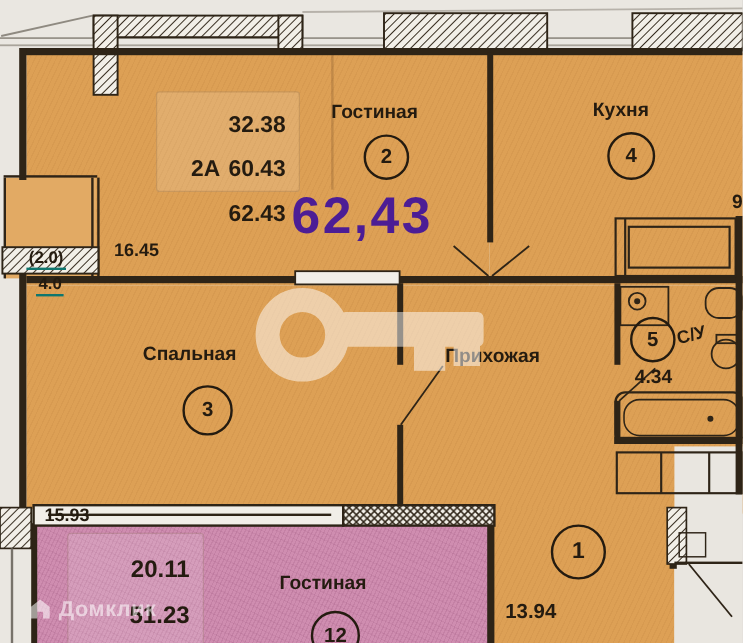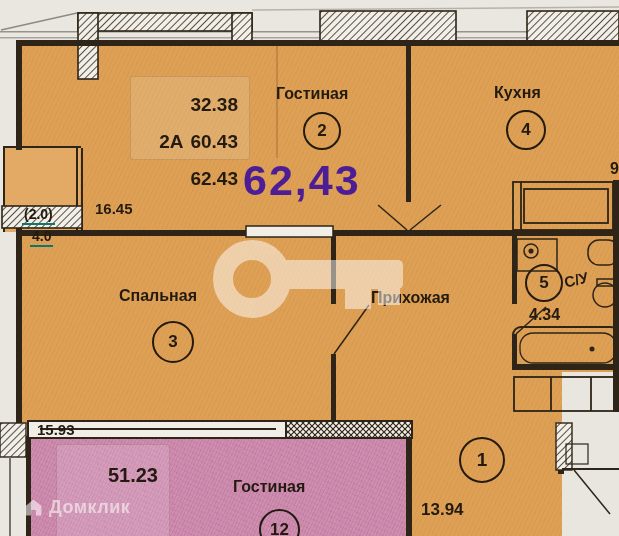--- a/index.html
+++ b/index.html
@@ -207,20 +207,21 @@
   <div class="lbl" style="left:371px;top:289px;">Прихожая</div>
   <div class="badge" style="left:459px;top:437px;width:42px;height:42px;font-size:19px;">1</div>
   <div class="dim" style="left:421px;top:500px;font-size:17px;">13.94</div>
 
   <div class="lbl" style="left:564px;top:271px;font-size:15px;transform:rotate(-14deg);">С/У</div>
   <div class="badge" style="left:525px;top:264px;width:34px;height:34px;">5</div>
   <div class="dim" style="left:529px;top:306px;font-size:16px;">4.34</div>
 
   <div class="ghost" style="left:56px;top:444px;width:112px;height:92px;"></div>
   <div class="stats" style="left:58px;top:450px;width:100px;font-size:20px;line-height:26px;">
+    <div class="row">20.11</div>
     <div class="row">51.23</div>
   </div>
 
   <div class="lbl" style="left:233px;top:478px;">Гостиная</div>
   <div class="badge" style="left:259px;top:509px;width:37px;height:37px;">12</div>
 
   <svg class="wm-key" width="619" height="536" viewBox="0 0 619 536">
     <g opacity="0.5" fill="#ffffff">
       <circle cx="252" cy="279" r="29" fill="none" stroke="#ffffff" stroke-width="20"></circle>
       <rect x="283" y="260" width="120" height="29" rx="5"></rect>

